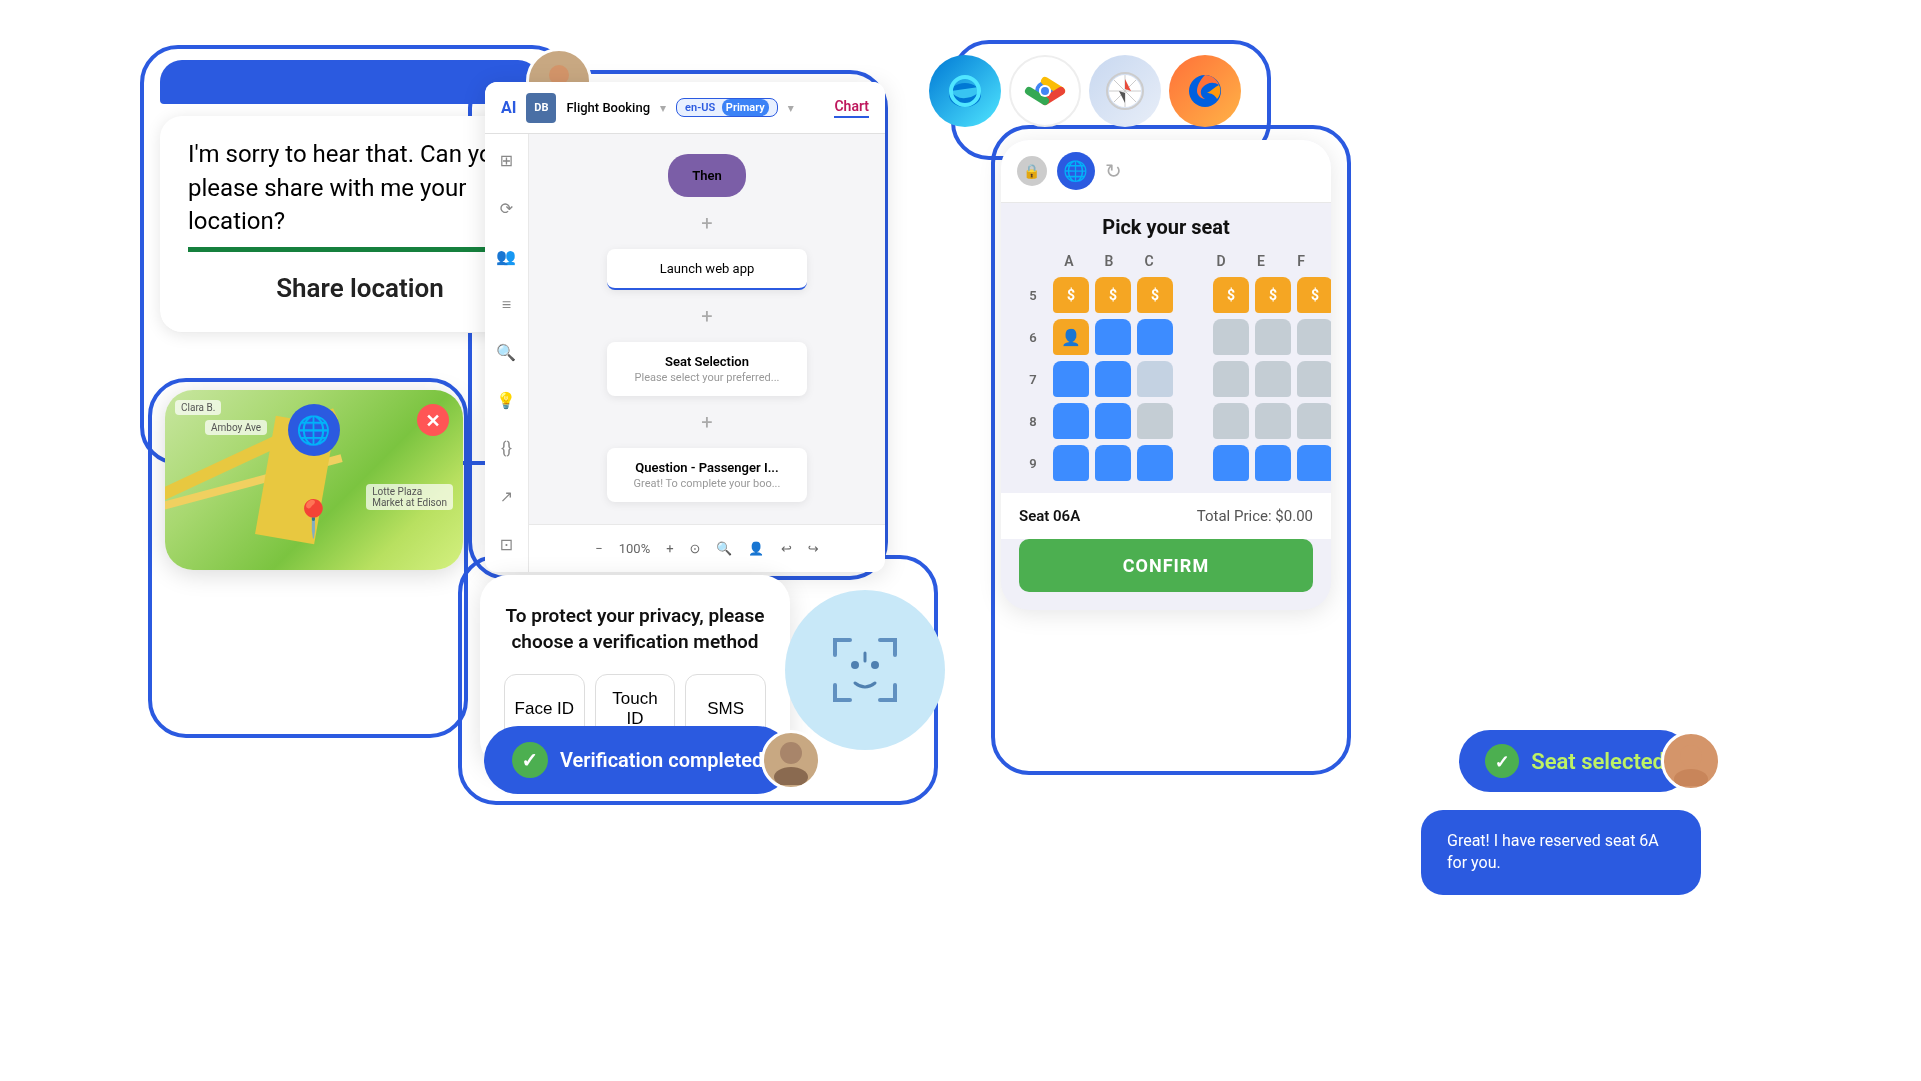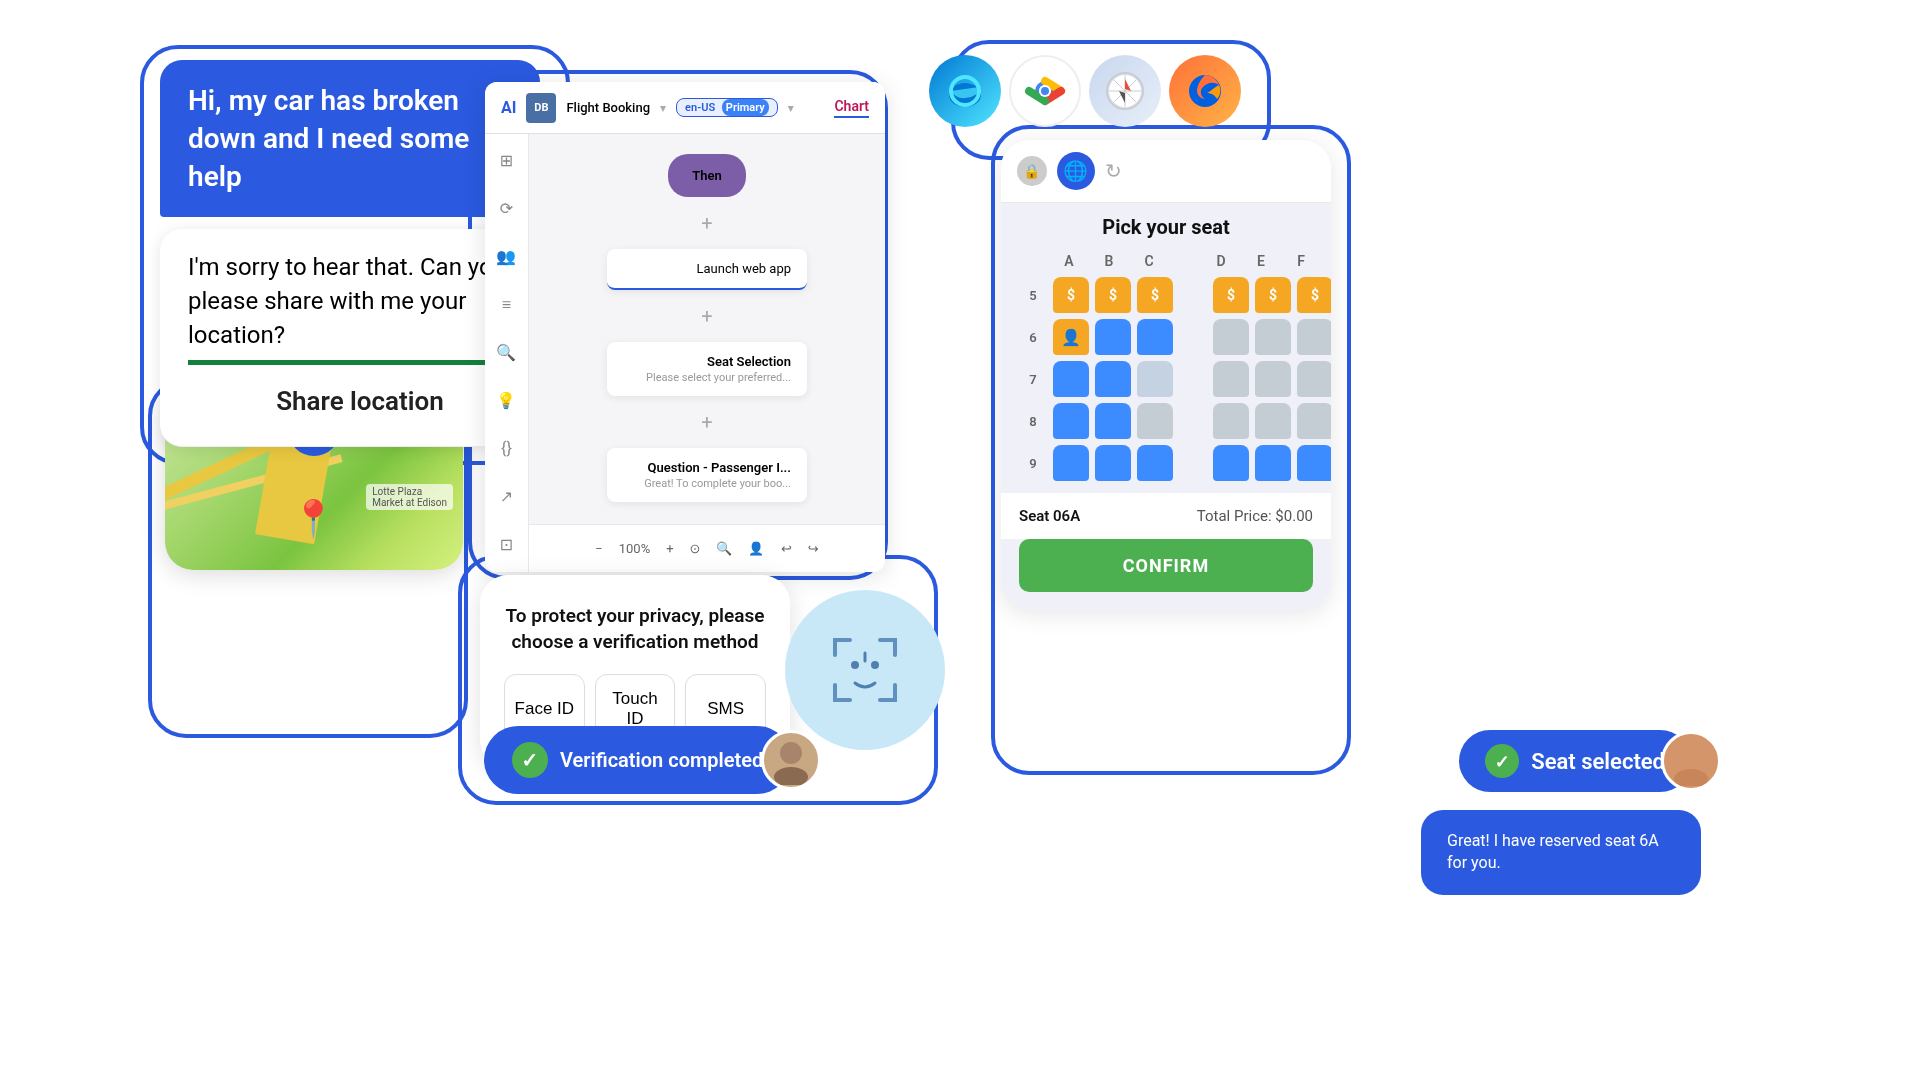--- a/index.html
+++ b/index.html
@@ -237,21 +237,21 @@
       padding: 20px 16px;
       gap: 14px;
     }
     .flow-node {
       background: white;
       border-radius: 8px;
       padding: 12px 16px;
       width: 200px;
       box-shadow: 0 2px 8px rgba(0,0,0,0.08);
       font-size: 13px;
-      text-align: right;
+      text-align: center;
       cursor: pointer;
     }
     .flow-node-then {
       background: #7B5EA7;
       color: #000000;
       border-radius: 20px;
       padding: 14px 24px;
       font-size: 13px;
       font-weight: 600;
     }
@@ -541,21 +541,21 @@
       width: 34px;
       height: 34px;
       display: flex;
       align-items: center;
       justify-content: center;
       color: white;
       font-size: 18px;
       font-weight: bold;
     }
     .seat-selected-text {
-      color: #ffffff;
+      color: #bef264;
       font-size: 22px;
       font-weight: 600;
     }
     .seat-user-avatar {
       position: absolute;
       right: -30px;
       top: 50%;
       transform: translateY(-50%);
       width: 60px;
       height: 60px;
@@ -670,21 +670,20 @@
 
 <div class="outline-chat"></div>
 <div class="outline-map"></div>
 <div class="outline-flow"></div>
 <div class="outline-verification"></div>
 <div class="outline-browsers"></div>
 <div class="outline-seat"></div>
 
 <div class="chat-container">
   <div class="bubble-blue">
-    <span>Hi, my car has broken down and I need some help</span>
     <div class="bubble-avatar">
       <svg width="48" height="48" viewBox="0 0 48 48" fill="none">
         <circle cx="24" cy="18" r="10" fill="#d4956a"></circle>
         <ellipse cx="24" cy="40" rx="16" ry="10" fill="#c8855a"></ellipse>
       </svg>
     </div>
   </div>
   <div class="bubble-white">
     <span>I'm sorry to hear that. Can you please share with me your location?</span>
     <div class="share-location-btn">Share location</div>

